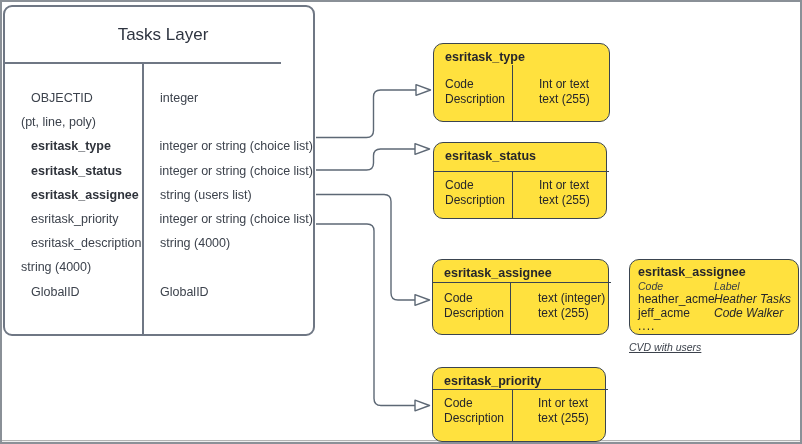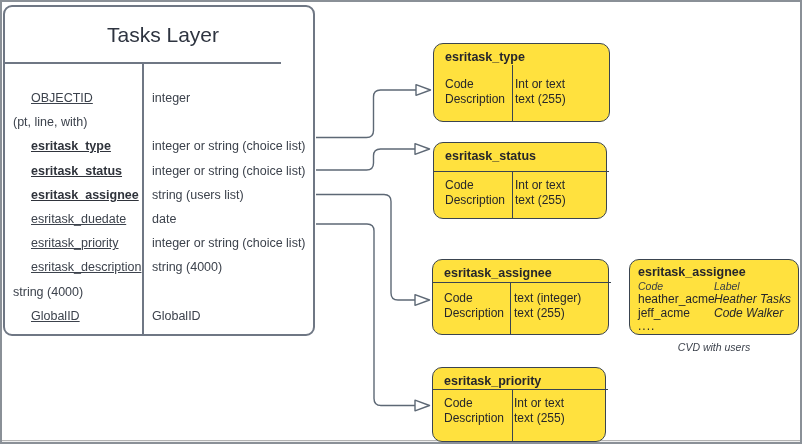--- a/index.html
+++ b/index.html
@@ -11,55 +11,55 @@
   svg.connectors { position:absolute; left:0; top:0; z-index:1; }
 
   
   .tasks-table {
     position:absolute; left:1px; top:3px; width:312px; height:331px;
     background:#fff; border:2px solid #6f7784; border-radius:9px; box-sizing:border-box; z-index:2;
   }
   .tt-title {
     position:absolute; left:8px; top:0; right:0; height:55px;
     display:flex; align-items:center; justify-content:center;
-    font-size:21px; color:#2e3440;
+    font-size:17px; color:#2e3440;
   }
   .tt-underline { position:absolute; left:0; top:55px; width:276px; border-top:2px solid #6f7784; }
   .tt-vdiv { position:absolute; left:137px; top:55px; bottom:0; border-left:2px solid #6f7784; }
   .tt-rows { position:absolute; left:0; top:79px; right:0; }
   .trow { height:24.2px; display:flex; align-items:center; font-size:12.5px; color:#3c424c; }
-  .trow .fname { width:139px; padding-left:26px; box-sizing:border-box; white-space:nowrap;text-decoration:underline; }
-  .trow .ftype { padding-left:8px; white-space:nowrap; }
+  .trow .fname { width:139px; padding-left:26px; box-sizing:border-box; white-space:nowrap; }
+  .trow .ftype { padding-left:16px; white-space:nowrap; }
   .trow.em .fname { font-weight:bold; color:#2f333b; }
 
   
   .cbox {
     position:absolute; background:#ffe13e; border:1.6px solid #3a4450;
     border-radius:10px; box-sizing:border-box; color:#26262b; z-index:2;
   }
   .cbox .ct { font-weight:bold; font-size:12.5px; padding:6px 0 0 11px; white-space:nowrap; }
   .cbox .tdiv { position:absolute; left:0; right:-3px; border-top:1.4px solid #3a4450; }
   .cbox .vdiv { position:absolute; bottom:0; border-left:1.4px solid #3a4450; }
   .cbody { position:absolute; left:0; right:0; display:flex; font-size:12px; line-height:15px; }
   .cbody .c1 { width:78px; padding-left:11px; box-sizing:border-box; }
-  .cbody .c2 { padding-left:3px; }
+  .cbody .c2 { padding-left:27px; }
   .cbody div div { white-space:nowrap; }
 
   
   .cvd { position:absolute; left:627px; top:257px; width:170px; height:76px;
          background:#ffe13e; border:1.6px solid #3a4450; border-radius:10px;
          box-sizing:border-box; color:#26262b; z-index:2; }
   .cvd .ct { font-weight:bold; font-size:12.5px; padding:5px 0 0 8px; line-height:14px; white-space:nowrap; }
   .cvd .hdr { display:flex; font-size:10.5px; font-style:italic; color:#383d45; line-height:12px; margin-top:1px; }
   .cvd .urow { display:flex; font-size:12px; line-height:14px; }
   .cvd .k { width:84px; padding-left:8px; box-sizing:border-box; white-space:nowrap; }
   .cvd .v { white-space:nowrap;font-style:italic; }
   .cvd .dots { font-size:12px; line-height:13px; padding-left:8px; letter-spacing:1px; }
-  .cvd-caption { position:absolute; left:627px; top:339px; width:170px; text-align:center;
-                 font-size:10.5px; font-style:italic; color:#3c424c; z-index:2; }
+  .cvd-caption { position:absolute; left:627px; top:339px; width:170px; text-align:left;
+                 font-size:10.5px; font-style:italic; color:#3c424c; z-index:2;text-decoration:underline; }
 
   
   .page-edge-line { position:absolute; left:0; right:0; top:438px; border-top:1px solid #b3b3b3; z-index:0; }
   .page-margin { position:absolute; left:0; right:0; top:439px; bottom:0; background:#ededed; z-index:0; }
 </style>
 </head>
 <body>
 
 <div class="shot">
 
@@ -84,37 +84,33 @@
   <div class="tasks-table">
     <div class="tt-title">Tasks Layer</div>
     <div class="tt-underline"></div>
     <div class="tt-vdiv"></div>
     <div class="tt-rows">
       <div class="trow">
           <span class="fname">OBJECTID</span>
           <span class="ftype">integer</span>
         </div>
       <div class="trow">
-          <span class="ftype">(pt, line, with)</span>
+          <span class="ftype">(pt, line, poly)</span>
         </div>
       <div class="trow em">
           <span class="fname">esritask_type</span>
           <span class="ftype">integer or string (choice list)</span>
         </div>
       <div class="trow em">
           <span class="fname">esritask_status</span>
           <span class="ftype">integer or string (choice list)</span>
         </div>
       <div class="trow em">
           <span class="fname">esritask_assignee</span>
           <span class="ftype">string (users list)</span>
-        </div>
-      <div class="trow">
-          <span class="fname">esritask_duedate</span>
-          <span class="ftype">date</span>
         </div>
       <div class="trow">
           <span class="fname">esritask_priority</span>
           <span class="ftype">integer or string (choice list)</span>
         </div>
       <div class="trow">
           <span class="fname">esritask_description</span>
           <span class="ftype">string (4000)</span>
         </div>
       <div class="trow">

